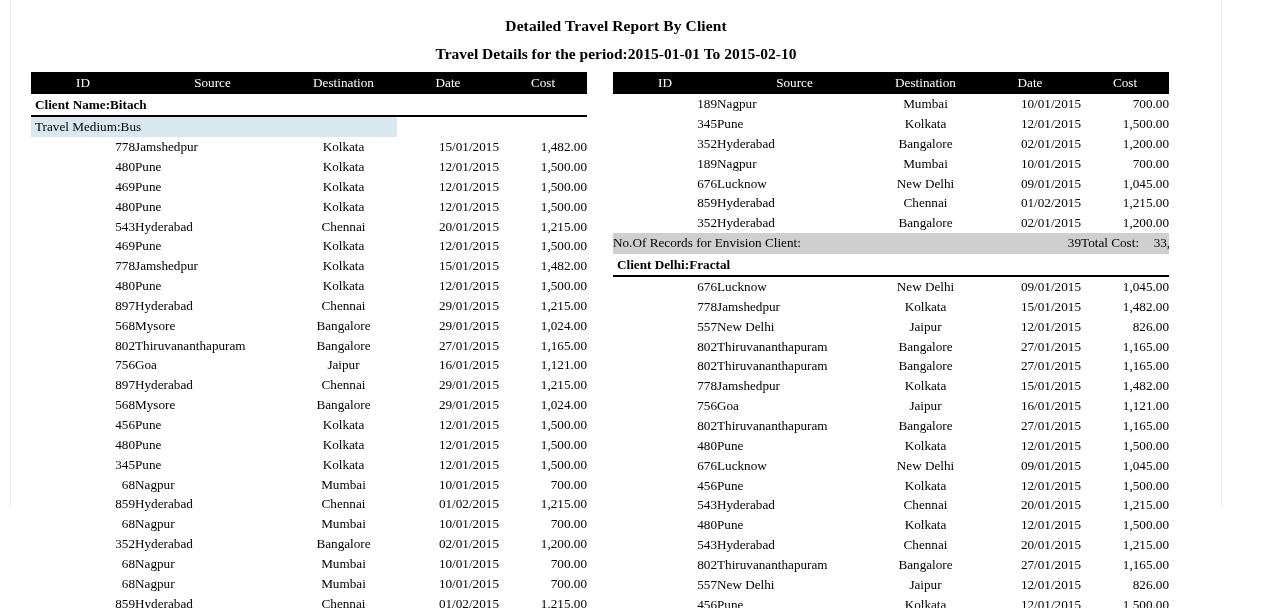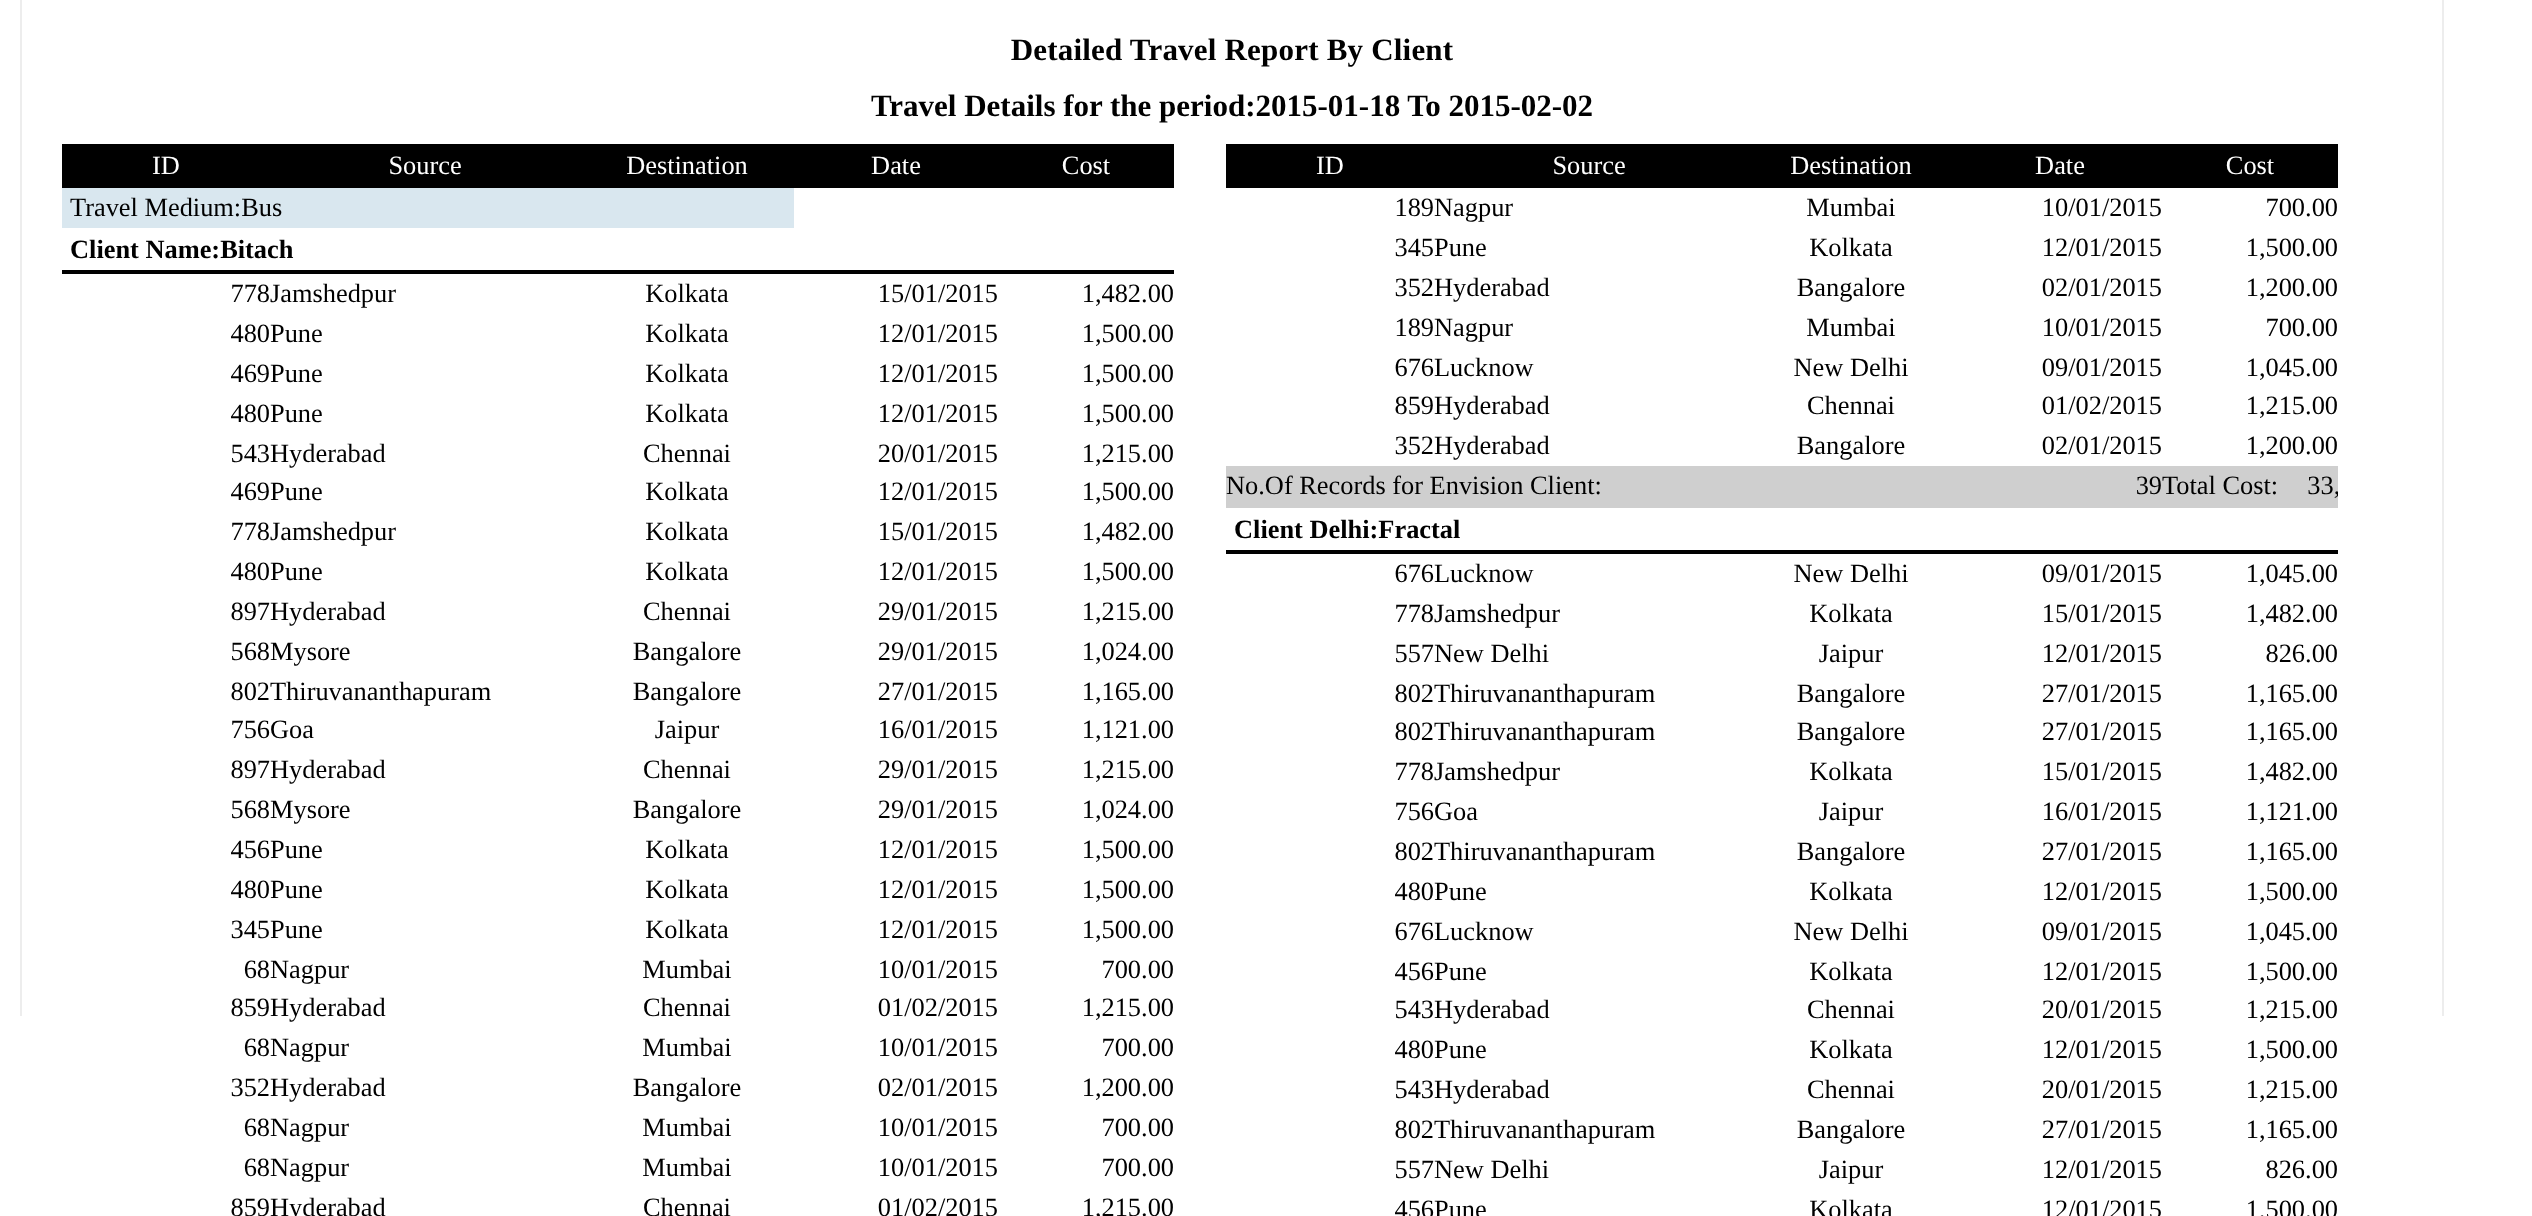--- a/index.html
+++ b/index.html
@@ -150,21 +150,21 @@
 </style>
 </head>
 <body>
 
 <div id="top-chrome-sliver"></div>
 
 <div id="page-sheet">
 
   <div id="report-titles">
     <div id="report-title">Detailed Travel Report By Client</div>
-    <div id="report-subtitle">Travel Details for the period:2015-01-18 To 2015-02-02</div>
+    <div id="report-subtitle">Travel Details for the period:2015-01-01 To 2015-02-10</div>
   </div>
 
   <div id="columns">
 
     <div class="report-column" id="column-left">
       <table class="grid">
         <colgroup>
           <col class="c-id">
             <col class="c-src">
             <col class="c-dst">
@@ -175,25 +175,25 @@
           <tr class="header-row">
             <th>ID</th>
             <th>Source</th>
             <th>Destination</th>
             <th>Date</th>
             <th>Cost</th>
           </tr>
         </thead>
         <tbody>
           <tr>
+            <td class="client-band" colspan="5">Client Name:Bitach</td>
+          </tr>
+          <tr>
             <td class="medium-band" colspan="3">Travel Medium:Bus</td>
             <td class="medium-band-pad" colspan="2"></td>
-          </tr>
-          <tr>
-            <td class="client-band" colspan="5">Client Name:Bitach</td>
           </tr>
         </tbody>
         <tbody id="left-rows">
             <tr class="data-row">
               <td class="cell-id">778</td>
               <td class="cell-src">Jamshedpur</td>
               <td class="cell-dst">Kolkata</td>
               <td class="cell-date">15/01/2015</td>
               <td class="cell-cost">1,482.00</td>
             </tr>

